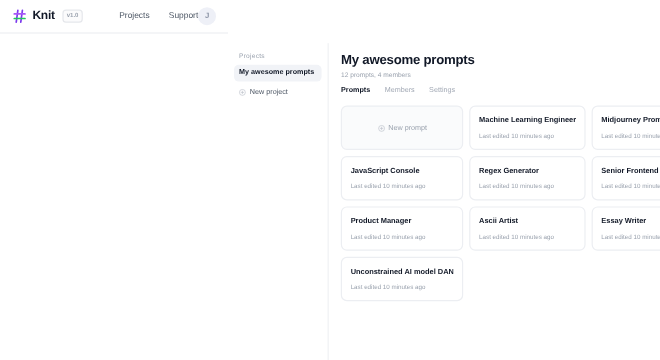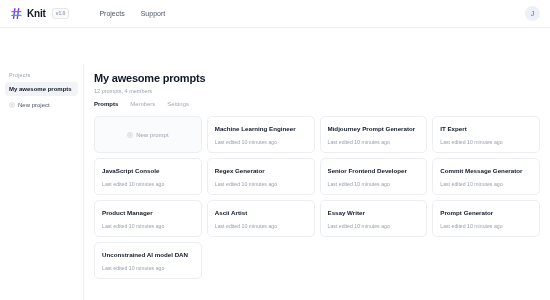--- a/index.html
+++ b/index.html
@@ -3,21 +3,21 @@
 <meta charset="utf-8">
 <style>
   * { box-sizing: border-box; margin: 0; padding: 0; }
   html, body {
     width: 550px; height: 300px;
     font-family: "Liberation Sans", sans-serif;
     background: #ffffff;
     color: #1f2937;
     overflow: hidden;
   }
-  .app { display: flex; flex-direction: column; width: 550px; height: 300px; }
+  .app { display: flex; flex-direction: row; width: 550px; height: 300px; }
 
   
   .topbar {
     height: 28px; flex: 0 0 28px;
     display: flex; align-items: center;
     padding: 0 10px;
     border-bottom: 1px solid #edeff2;
     background: #fff;
   }
   .brand { display: flex; align-items: center; gap: 4px; }

